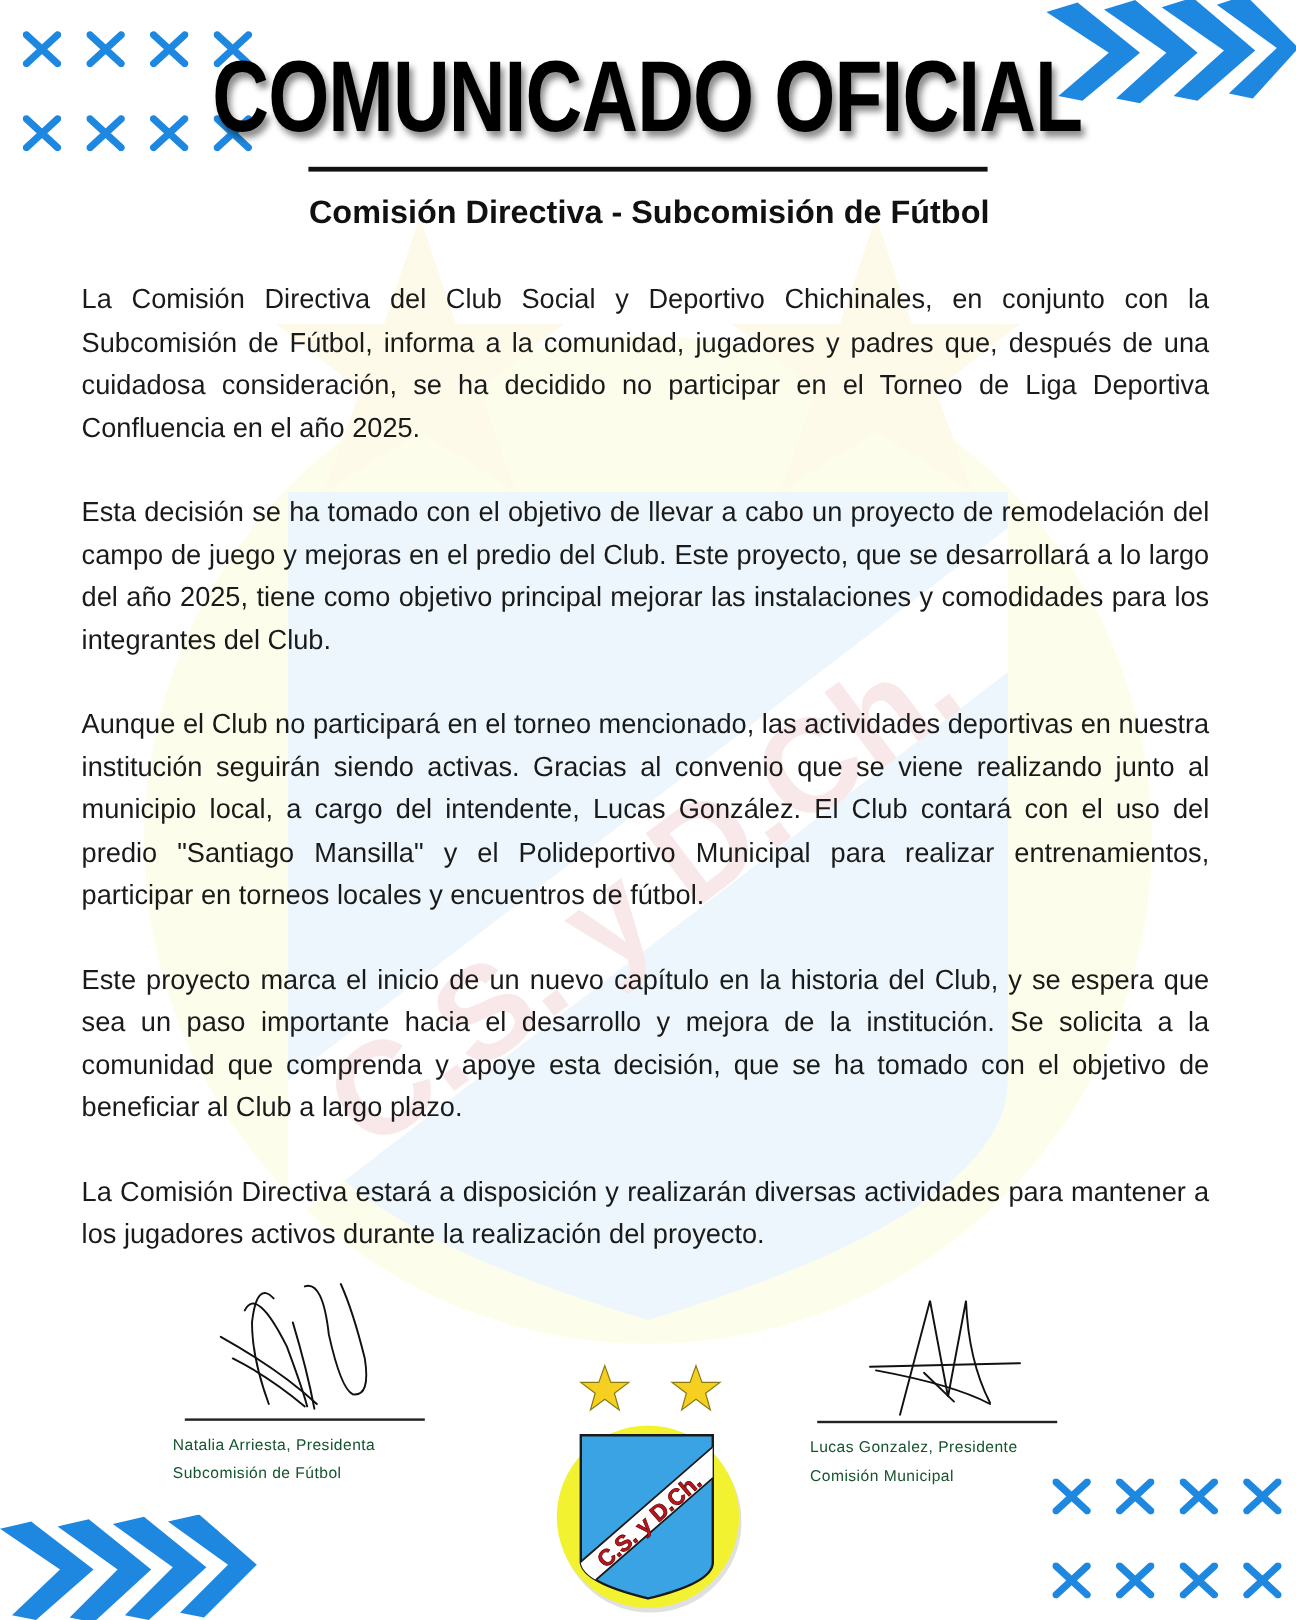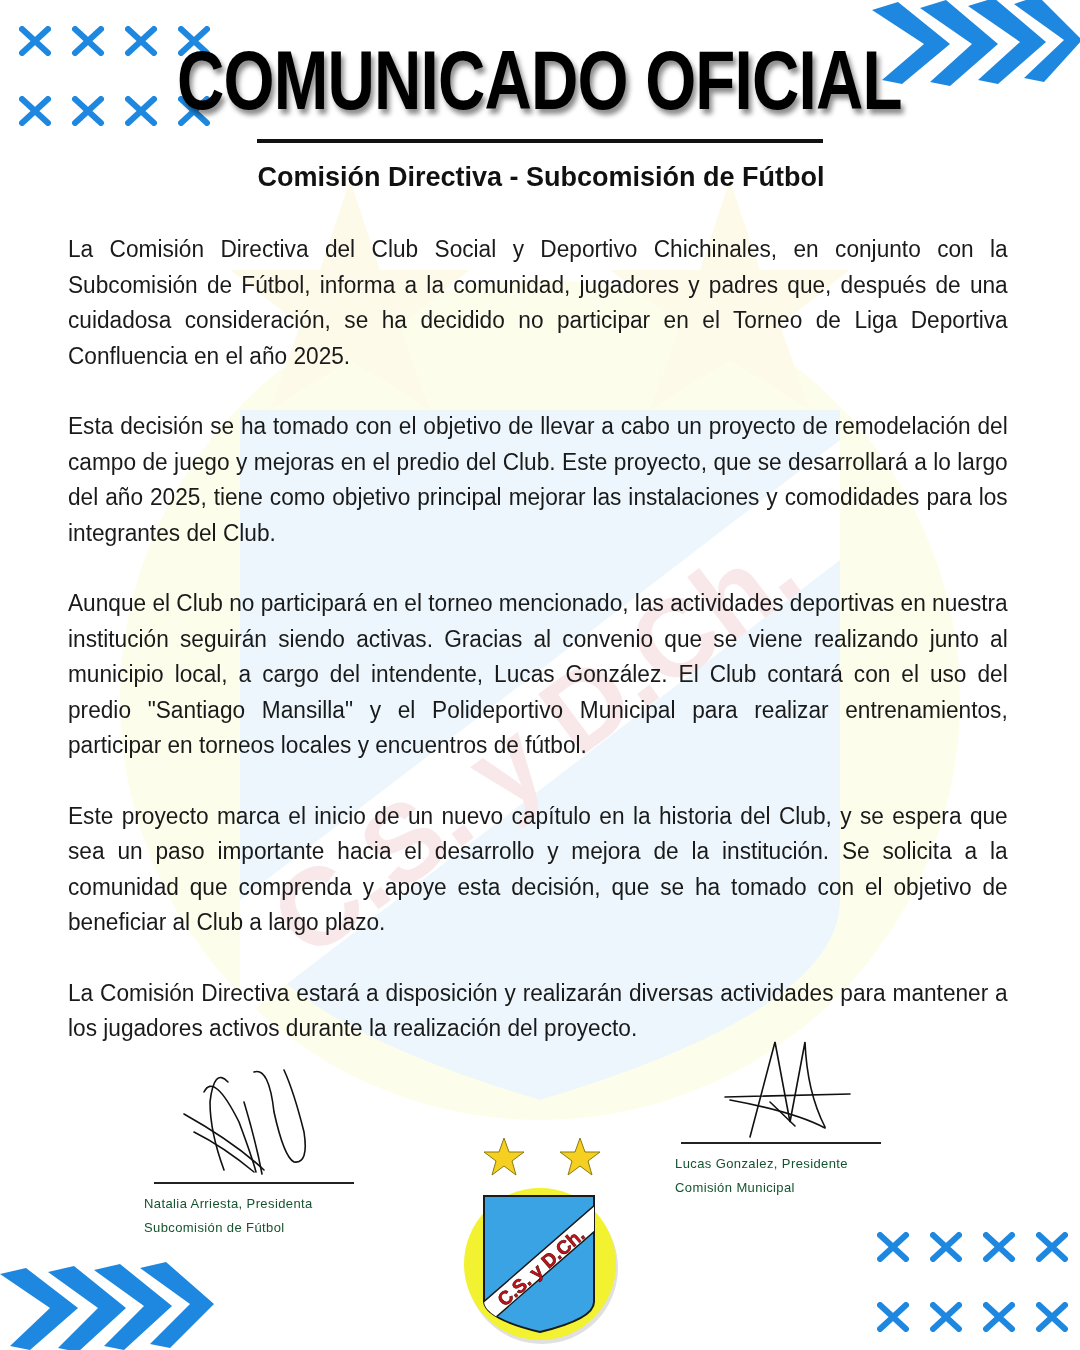--- a/index.html
+++ b/index.html
@@ -108,21 +108,21 @@
     .body-text p {
       margin: 0 0 35px 0;
     }
 
     
     .sig {
       position: absolute;
       z-index: 2;
     }
     .sig.left { left: 144px; top: 1062px; width: 220px; }
-    .sig.right { left: 675px; top: 1032px; width: 220px; }
+    .sig.right { left: 675px; top: 1074px; width: 220px; }
     .sig svg { display: block; }
     .sig-line {
       height: 1.5px;
       background: #222222;
       margin-bottom: 8px;
     }
     .sig.left .sig-line { width: 200px; margin-left: 10px; }
     .sig.right .sig-line { width: 200px; margin-left: 6px; }
     .sig-name, .sig-role {
       font-family: "Liberation Sans", sans-serif;

